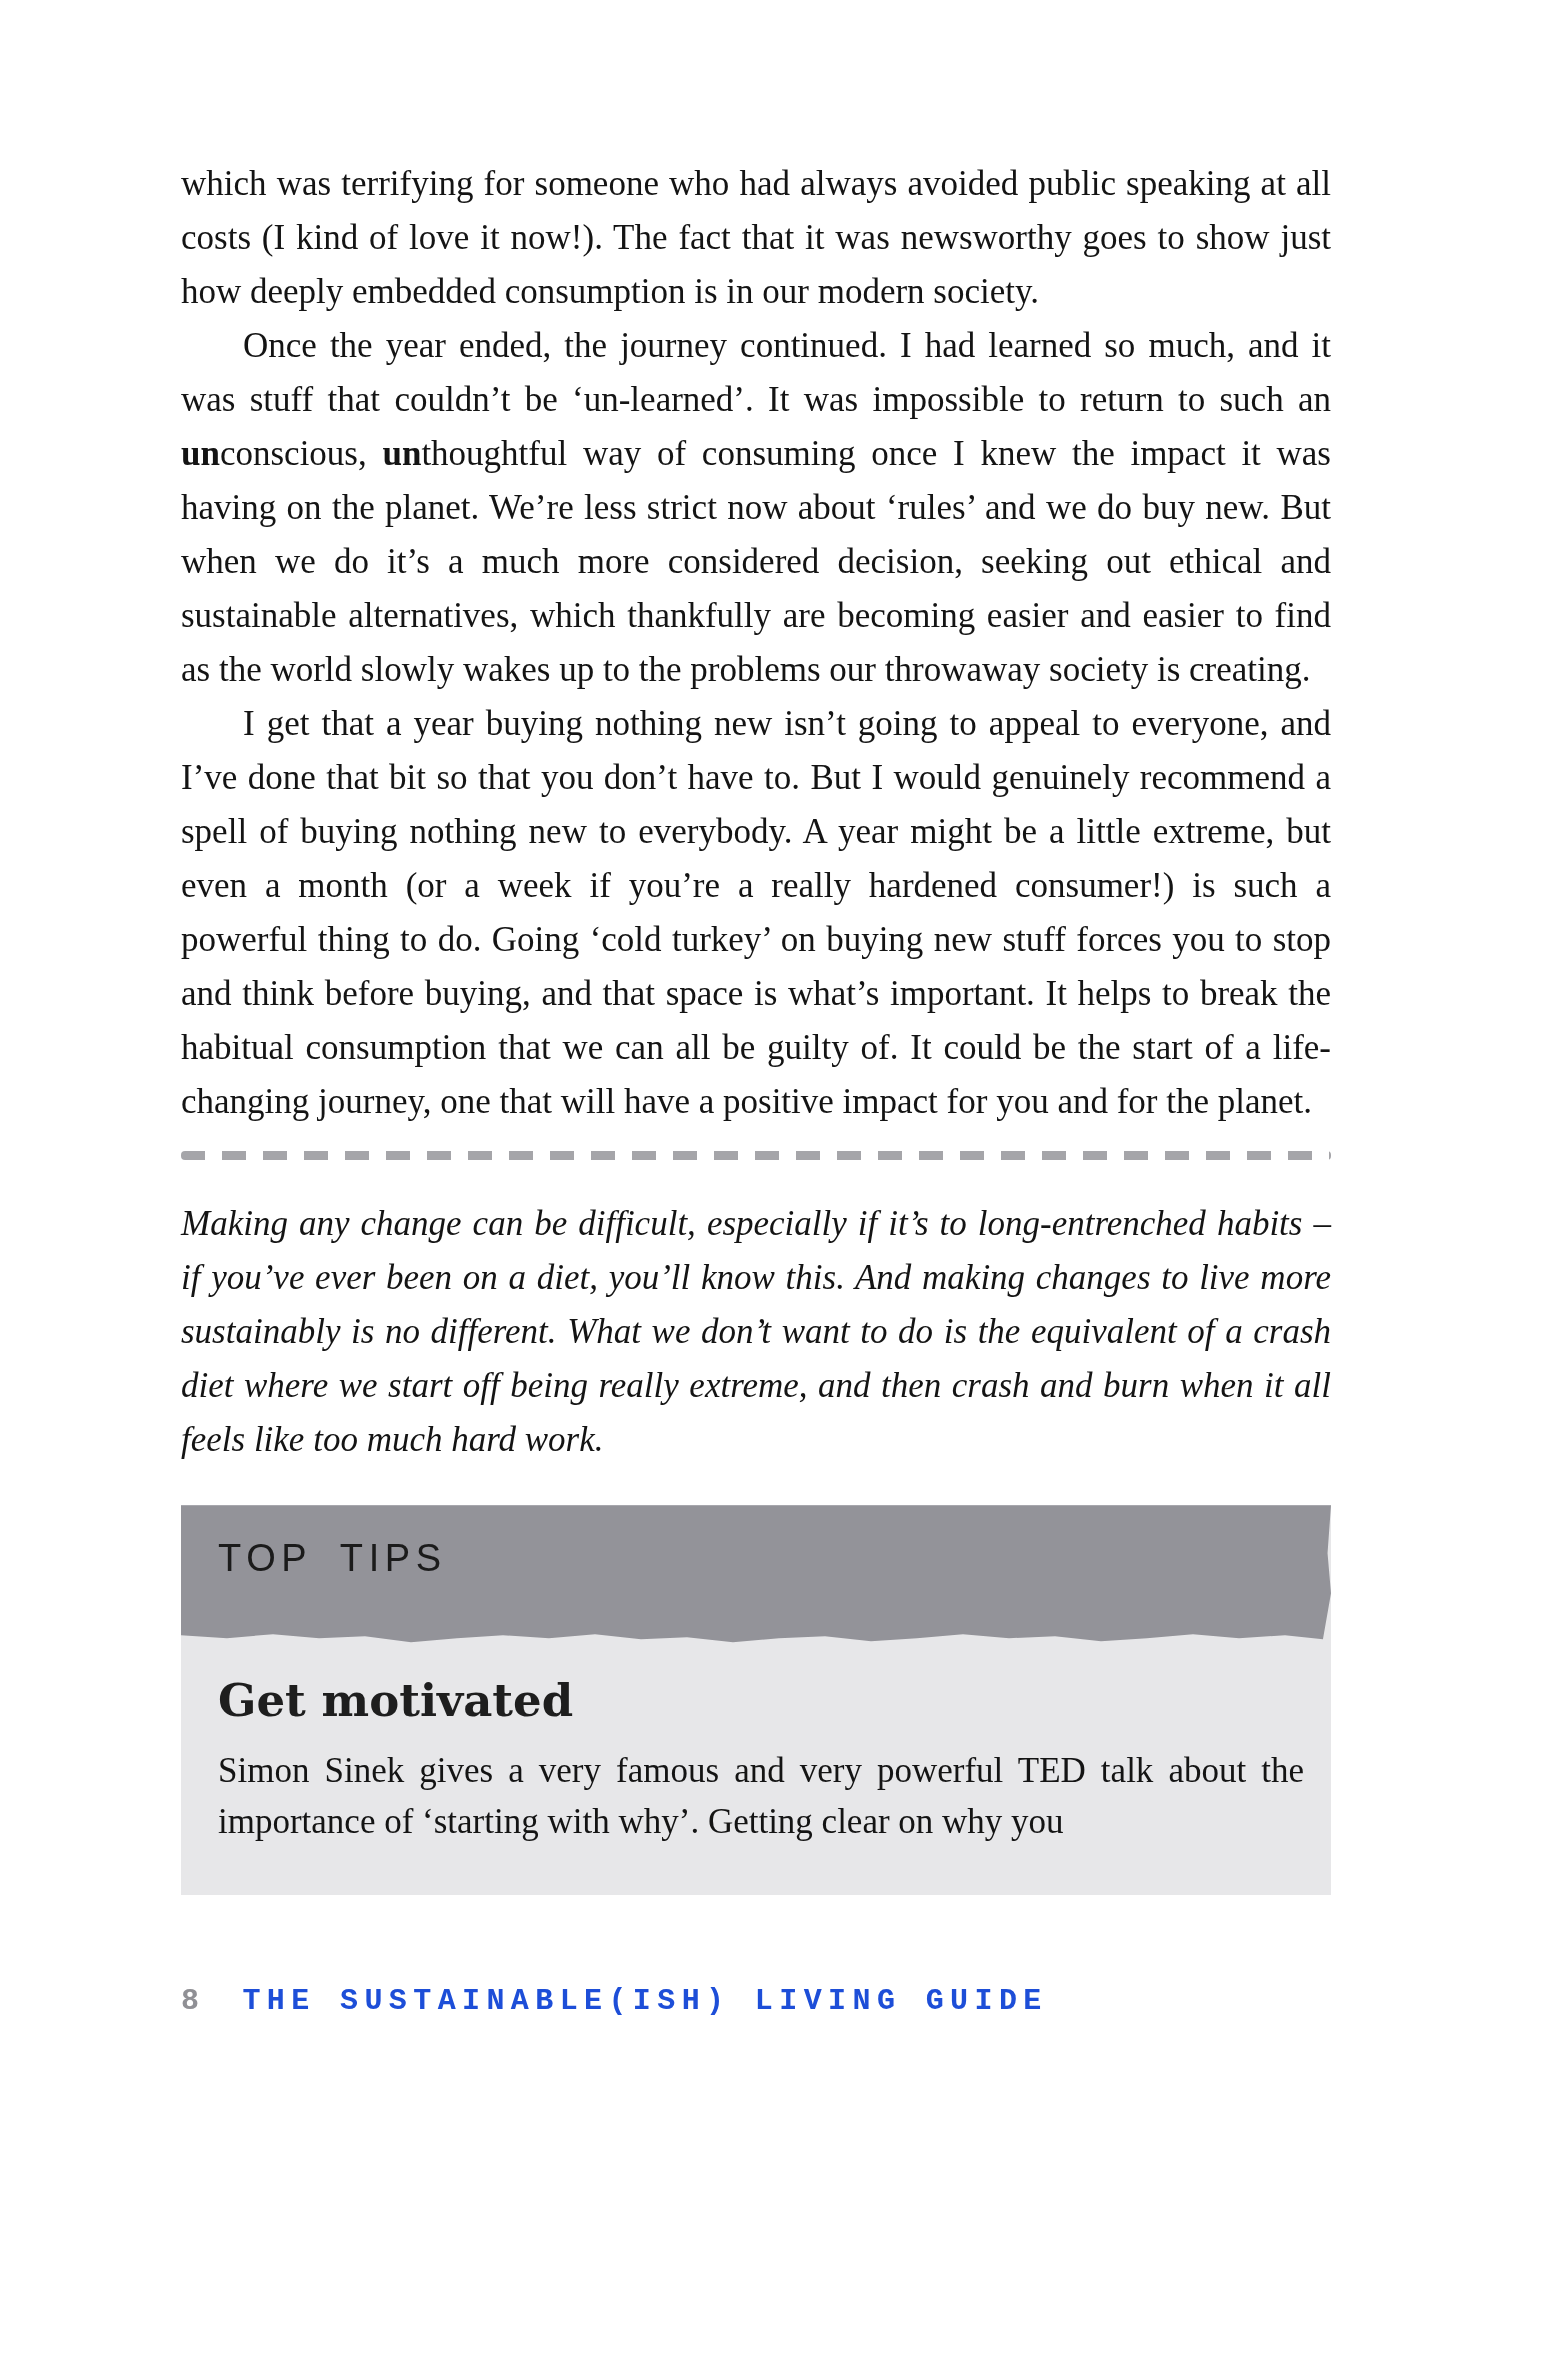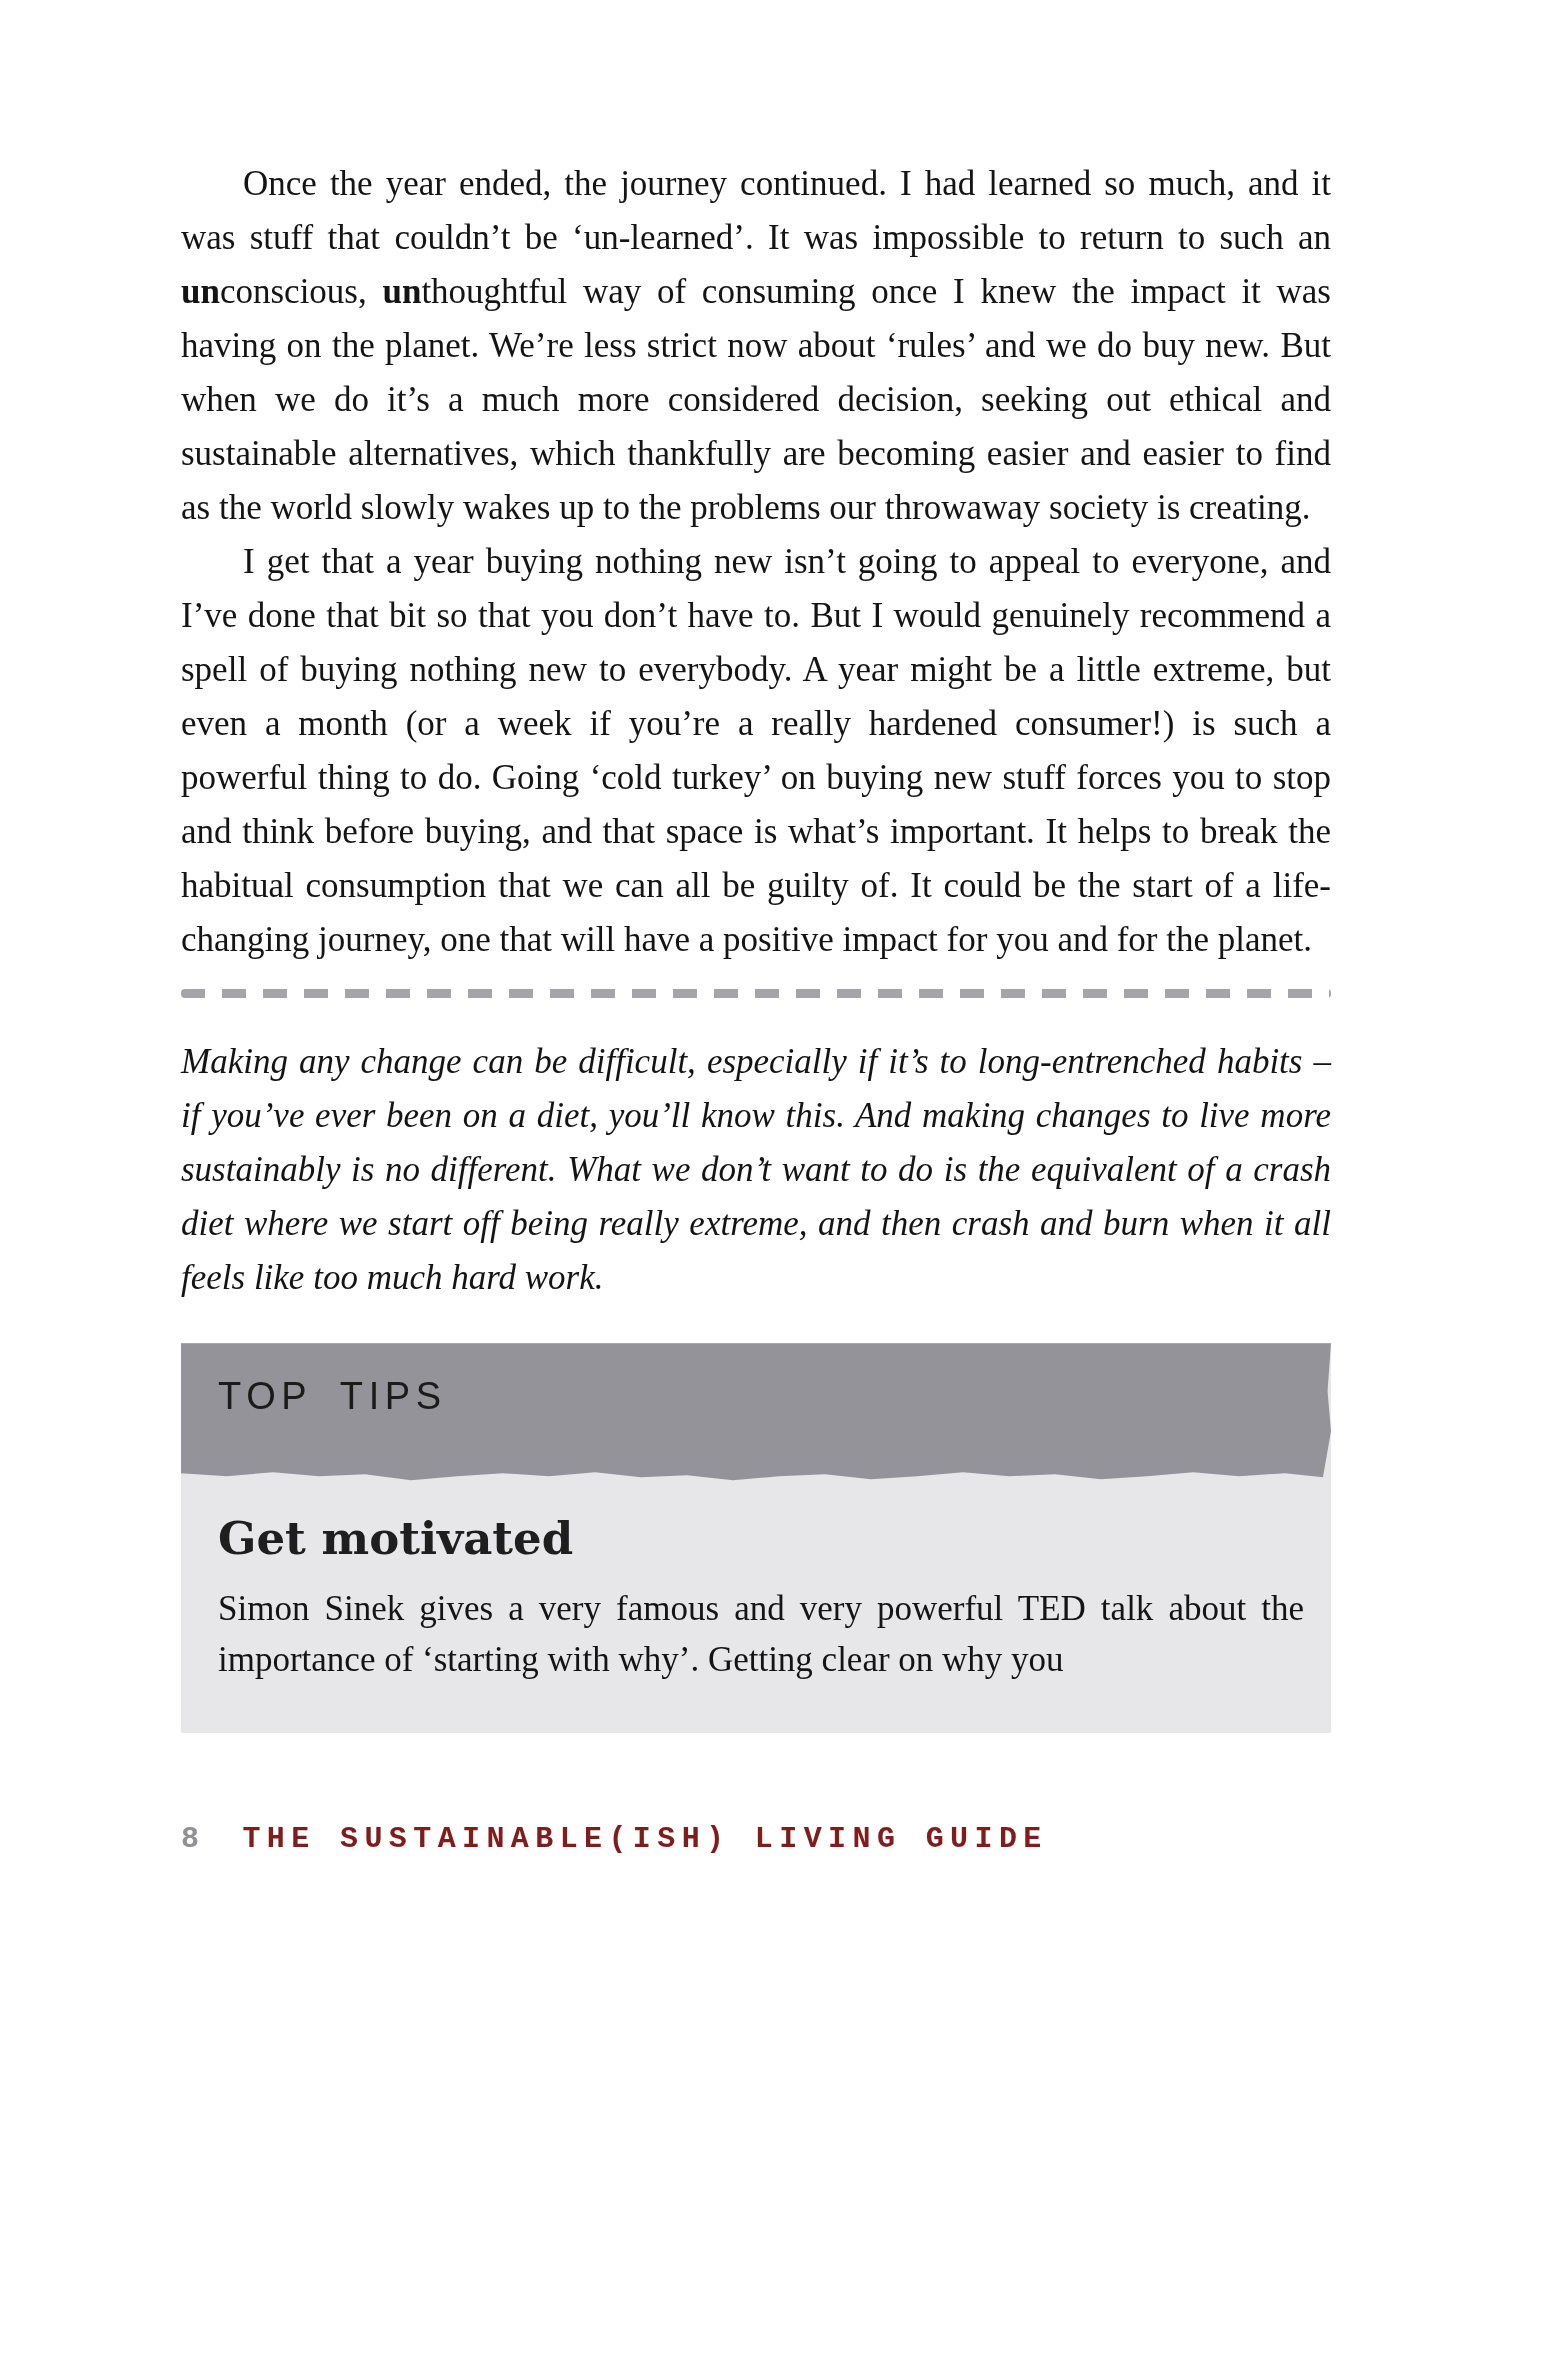--- a/index.html
+++ b/index.html
@@ -101,28 +101,29 @@
     margin-top:89px;
     display:flex;
     align-items:baseline;
     gap:37px;
     font-family:"Liberation Mono", monospace;
     font-weight:700;
     font-size:30px;
     letter-spacing:6.4px;
   }
   .page-number{color:var(--page-num-color);}
-  .book-title{color:#7f1d1d;}
+  .book-title{color:#1d4ed8;}
 </style>
 </head>
 <body>
 
 <main class="content">
 
   <section id="paras-top">
+      <p class="body-para"><span>which was terrifying for someone who had always avoided public speaking at all costs (I kind of love it now!). The fact that it was newsworthy goes to show just how deeply embedded consumption is in our modern society.</span></p>
       <p class="body-para indent"><span>Once the year ended, the journey continued. I had learned so much, and it was stuff that couldn’t be ‘un-learned’. It was impossible to return to such an </span><b>un</b><span>conscious, </span><b>un</b><span>thoughtful way of consuming once I knew the impact it was having on the planet. We’re less strict now about ‘rules’ and we do buy new. But when we do it’s a much more considered decision, seeking out ethical and sustainable alternatives, which thankfully are becoming easier and easier to find as the world slowly wakes up to the problems our throwaway society is creating.</span></p>
       <p class="body-para indent"><span>I get that a year buying nothing new isn’t going to appeal to everyone, and I’ve done that bit so that you don’t have to. But I would genuinely recommend a spell of buying nothing new to everybody. A year might be a little extreme, but even a month (or a week if you’re a really hardened consumer!) is such a powerful thing to do. Going ‘cold turkey’ on buying new stuff forces you to stop and think before buying, and that space is what’s important. It helps to break the habitual consumption that we can all be guilty of. It could be the start of a life-changing journey, one that will have a positive impact for you and for the planet.</span></p>
     </section>
 
 
   <div class="dashed-divider"></div>
 
   <section id="paras-bottom" class="after-divider">
       <p class="body-para"><span>Making any change can be difficult, especially if it’s to long-entrenched habits – if you’ve ever been on a diet, you’ll know this. And making changes to live more sustainably is no different. What we don’t want to do is the equivalent of a crash diet where we start off being really extreme, and then crash and burn when it all feels like too much hard work.</span></p>
     </section>

